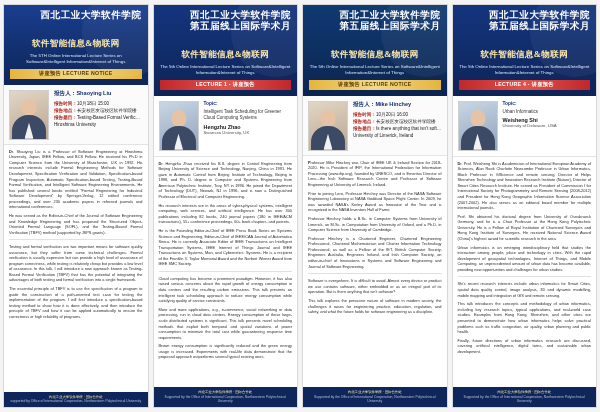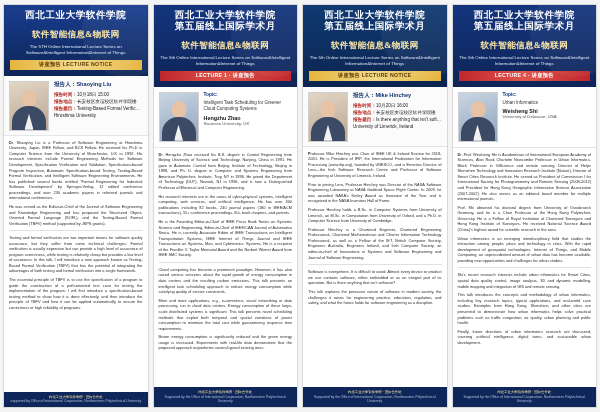--- a/index.html
+++ b/index.html
@@ -41,27 +41,27 @@
     right: -24px; top: -18px;
     width: 90px; height: 90px;
     border-radius: 50%;
     background: rgba(255,255,255,0.05);
   }
   .banner-cn {
     font-family: "Liberation Serif", serif;
     font-weight: bold;
     font-size: 9.5px;
     letter-spacing: 0.6px;
-    text-align: center;
+    text-align: right;
     line-height: 1.15;
     white-space: nowrap;
     color: #ffffff;
   }
   .banner-sub {
-    margin-top: 8px;
+    margin-top: 17px;
     font-family: "Liberation Serif", serif;
     font-weight: bold;
     font-size: 8.5px;
     letter-spacing: 0.4px;
     text-align: center;
     color: #ffe9a8;
     white-space: nowrap;
   }
   .banner-en {
     margin-top: 3px;

